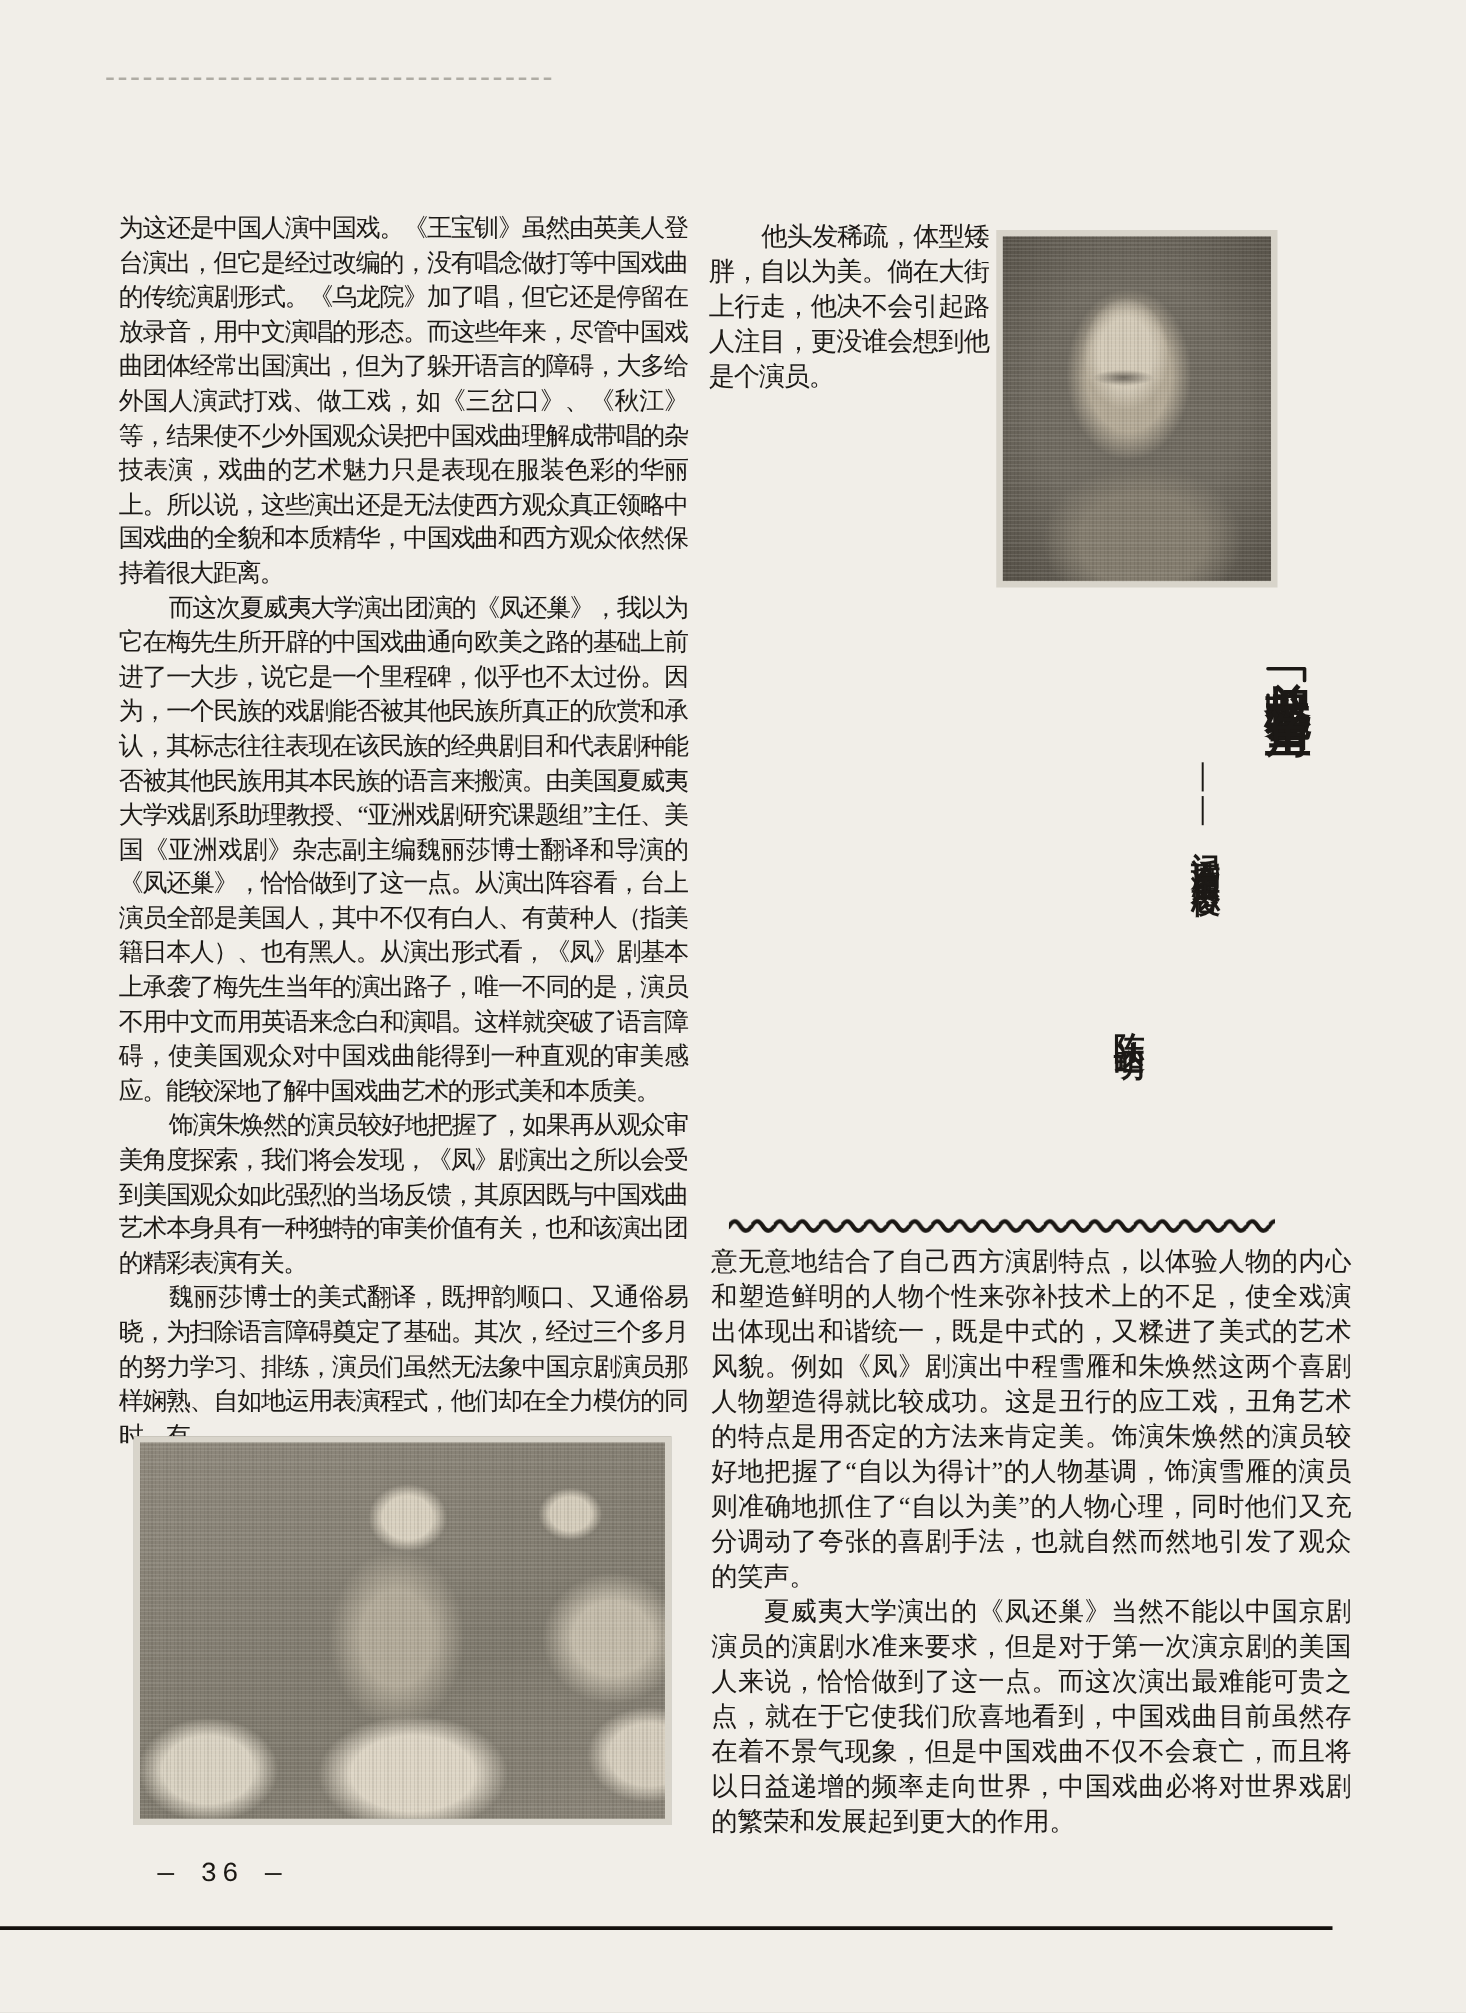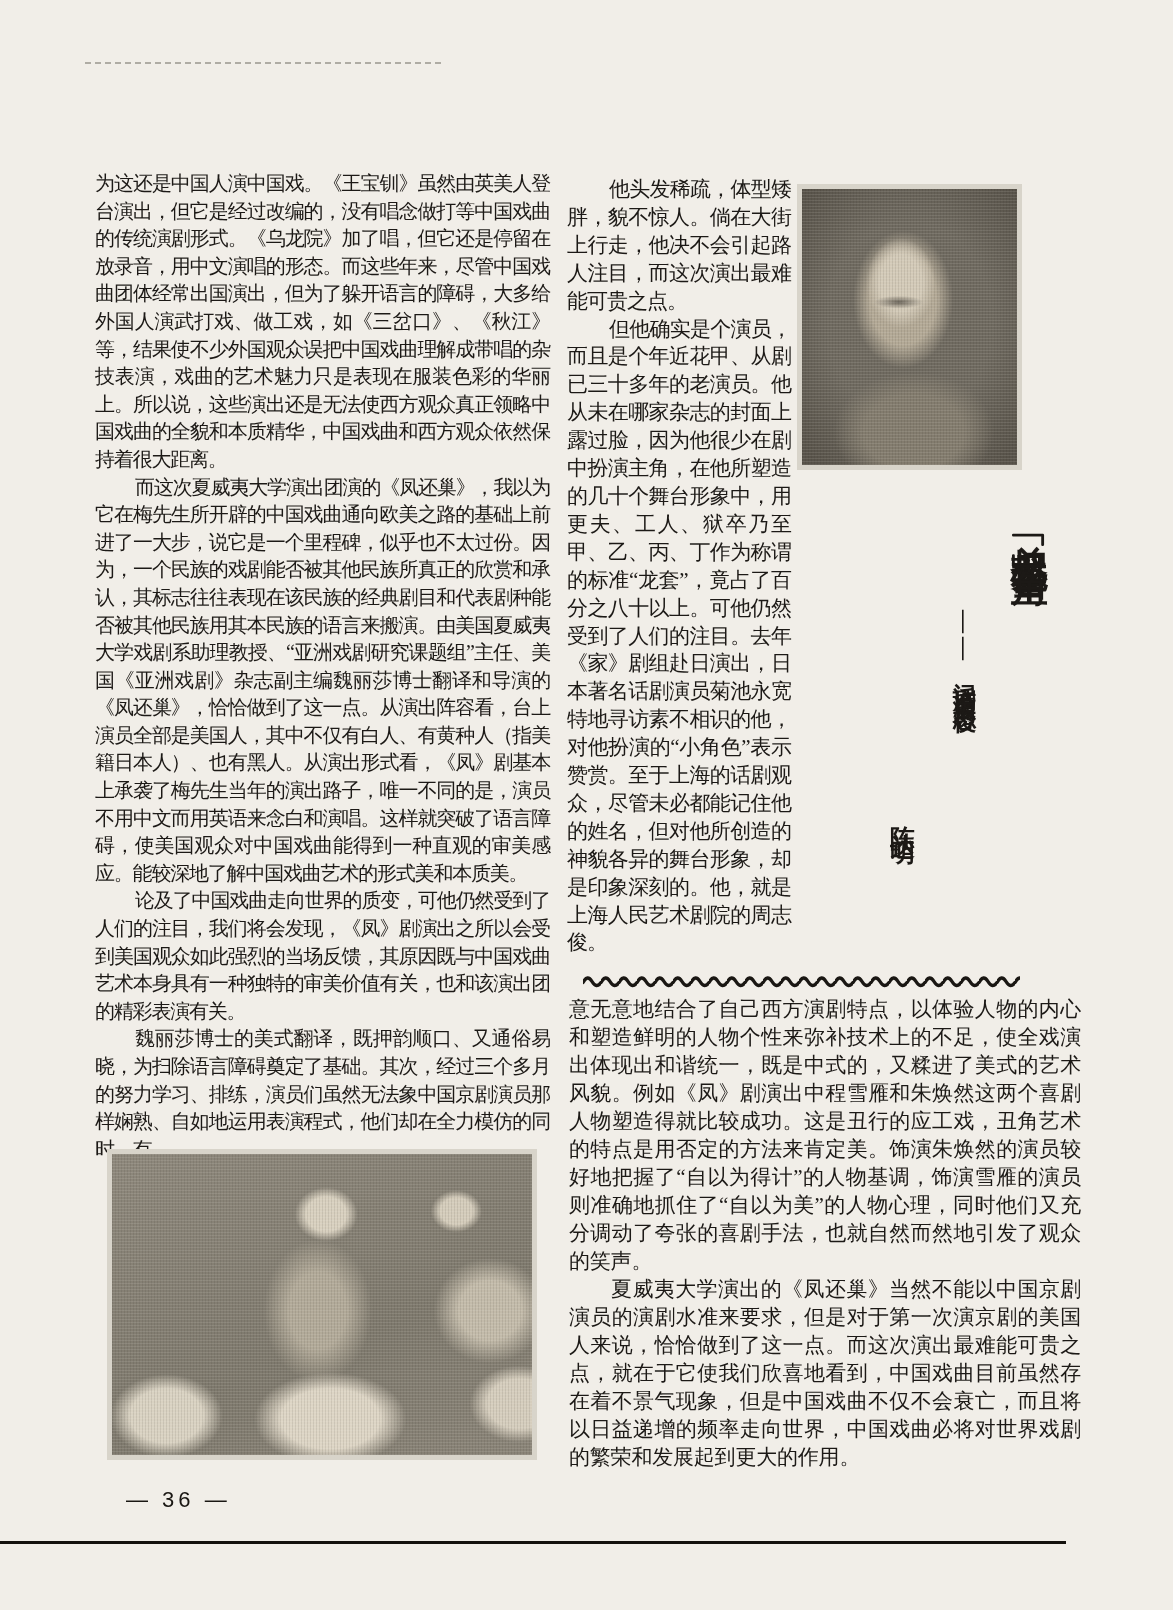--- a/index.html
+++ b/index.html
@@ -59,42 +59,41 @@
     white-space:nowrap;
   }
   .title-main{display:block;font-size:37px;font-weight:900;letter-spacing:3px;padding-top:4px;}
   .title-sub{display:block;font-size:23px;font-weight:700;letter-spacing:4px;padding-top:98px;margin-right:24px;}
   .title-author{display:block;font-size:25px;font-weight:700;letter-spacing:7px;padding-top:294px;margin-right:30px;}
   
   .wavy{position:absolute;left:583px;top:974px;width:437px;height:13px;}
   
   .page-num{
     position:absolute;left:126px;top:1487px;
-    font-family:Liberation Sans, sans-serif;
+    font-family:Liberation Mono, monospace;
     font-size:22px;letter-spacing:4px;color:#1a1713;
   }
   .bottom-rule{position:absolute;left:0;top:1541px;width:1066px;height:3px;background:#14110d;}
 </style>
 </head>
 <body>
 
 <div class="page">
 
   <div class="artifact-line"></div>
 
   <section class="col left-col">
     <p class="para">为这还是中国人演中国戏。《王宝钏》虽然由英美人登台演出，但它是经过改编的，没有唱念做打等中国戏曲的传统演剧形式。《乌龙院》加了唱，但它还是停留在放录音，用中文演唱的形态。而这些年来，尽管中国戏曲团体经常出国演出，但为了躲开语言的障碍，大多给外国人演武打戏、做工戏，如《三岔口》、《秋江》等，结果使不少外国观众误把中国戏曲理解成带唱的杂技表演，戏曲的艺术魅力只是表现在服装色彩的华丽上。所以说，这些演出还是无法使西方观众真正领略中国戏曲的全貌和本质精华，中国戏曲和西方观众依然保持着很大距离。</p>
     <p class="para indent">而这次夏威夷大学演出团演的《凤还巢》，我以为它在梅先生所开辟的中国戏曲通向欧美之路的基础上前进了一大步，说它是一个里程碑，似乎也不太过份。因为，一个民族的戏剧能否被其他民族所真正的欣赏和承认，其标志往往表现在该民族的经典剧目和代表剧种能否被其他民族用其本民族的语言来搬演。由美国夏威夷大学戏剧系助理教授、“亚洲戏剧研究课题组”主任、美国《亚洲戏剧》杂志副主编魏丽莎博士翻译和导演的《凤还巢》，恰恰做到了这一点。从演出阵容看，台上演员全部是美国人，其中不仅有白人、有黄种人（指美籍日本人）、也有黑人。从演出形式看，《凤》剧基本上承袭了梅先生当年的演出路子，唯一不同的是，演员不用中文而用英语来念白和演唱。这样就突破了语言障碍，使美国观众对中国戏曲能得到一种直观的审美感应。能较深地了解中国戏曲艺术的形式美和本质美。</p>
-    <p class="para indent">论及了中国戏曲走向世界的质变，可他仍然受到了人们的注目，我们将会发现，《凤》剧演出之所以会受到美国观众如此强烈的当场反馈，其原因既与中国戏曲艺术本身具有一种独特的审美价值有关，也和该演出团的精彩表演有关。</p>
+    <p class="para indent">饰演朱焕然的演员较好地把握了，如果再从观众审美角度探索，我们将会发现，《凤》剧演出之所以会受到美国观众如此强烈的当场反馈，其原因既与中国戏曲艺术本身具有一种独特的审美价值有关，也和该演出团的精彩表演有关。</p>
     <p class="para indent">魏丽莎博士的美式翻译，既押韵顺口、又通俗易晓，为扫除语言障碍奠定了基础。其次，经过三个多月的努力学习、排练，演员们虽然无法象中国京剧演员那样娴熟、自如地运用表演程式，他们却在全力模仿的同时，有</p>
   </section>
 
   <section class="col mid-col">
-    <p class="para indent">他头发稀疏，体型矮胖，貌不惊人。倘在大街上行走，他决不会引起路人注目，而这次演出最难能可贵之点。</p>
-    <p class="para indent">但他确实是个演员，而且是个年近花甲、从剧已三十多年的老演员。他从未在哪家杂志的封面上露过脸，因为他很少在剧中扮演主角，在他所塑造的几十个舞台形象中，用更夫、工人、狱卒乃至甲、乙、丙、丁作为称谓的标准“龙套”，竟占了百分之八十以上。可他仍然受到了人们的注目。去年《家》剧组赴日演出，日本著名话剧演员菊池永宽特地寻访素不相识的他，对他扮演的“小角色”表示赞赏。至于上海的话剧观众，尽管未必都能记住他的姓名，但对他所创造的神貌各异的舞台形象，却是印象深刻的。他，就是上海人民艺术剧院的周志俊。</p>
+    <p class="para indent">他头发稀疏，体型矮胖，自以为美。倘在大街上行走，他决不会引起路人注目，更没谁会想到他是个演员。</p>
   </section>
 
   <div class="photo portrait"></div>
 
   <div class="title-block">
     <span class="title-main">总把「龙套」当主角</span>
     <span class="title-sub">——记话剧演员周志俊</span>
     <span class="title-author">陈达明</span>
   </div>
 

